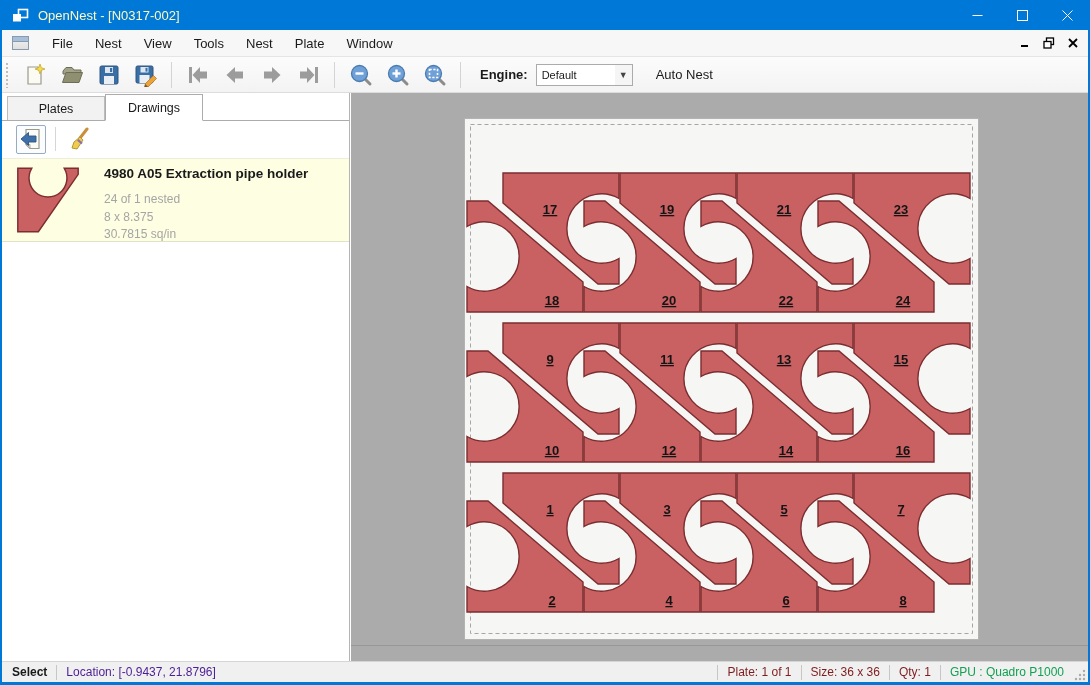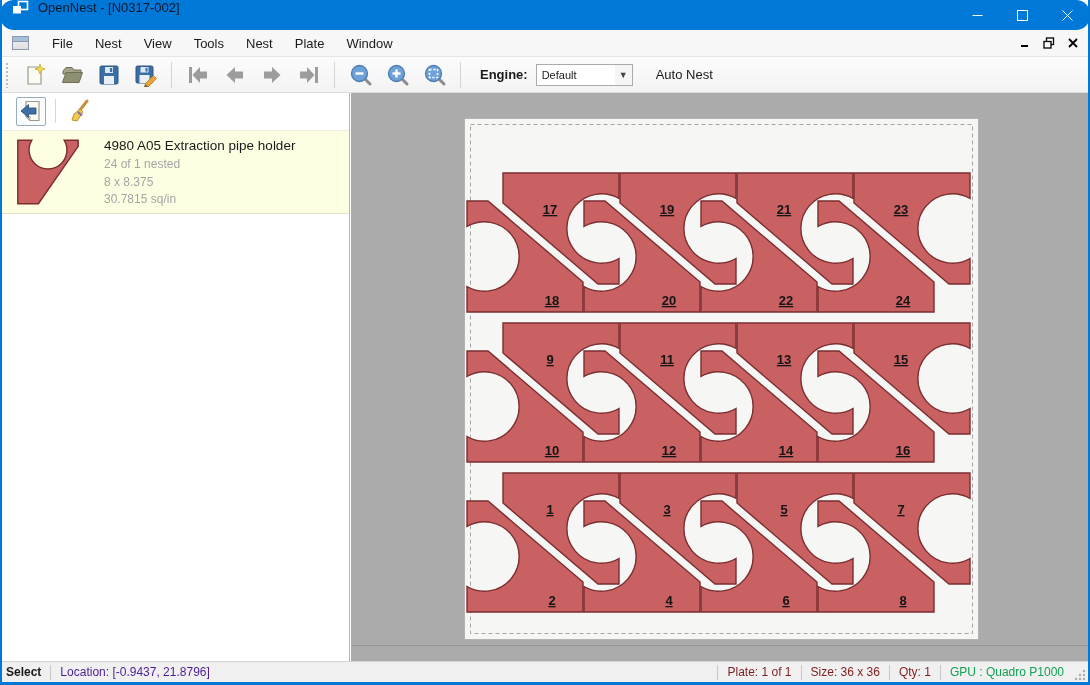--- a/index.html
+++ b/index.html
@@ -5,21 +5,21 @@
   * { margin:0; padding:0; box-sizing:border-box; }
   html,body { width:1090px; height:685px; overflow:hidden; }
   body { font-family:"Liberation Sans","DejaVu Sans",sans-serif; font-size:13px; color:#1a1a1a; }
 
   .window { position:relative; width:1090px; height:685px; background:#fff;
             border-left:2px solid var(--accent); border-right:2px solid var(--accent);
             border-bottom:3px solid var(--accent); }
 
   
   .titlebar { position:absolute; left:-2px; top:0; width:1090px; height:30px; background:var(--accent);
-              display:flex; color:#0f172a;border-radius:14px; }
+              display:flex; align-items:center; color:#fef9c3; }
   .app-icon { width:17px; height:15px; margin:0 9px 0 12px; position:relative; }
   .title-text { font-size:13px; }
   .caption-btns { margin-left:auto; display:flex; height:30px; }
   .cap-btn { width:45px; height:30px; display:flex; align-items:center; justify-content:center; }
   .cap-btn svg { display:block; }
 
   
   .menubar { position:absolute; left:0; top:30px; width:1086px; height:27px; background:#F7F7F7;
              display:flex; align-items:center; border-bottom:1px solid #E5E5E5; }
   .mdi-doc-icon { width:17px; height:14px; border:1px solid #8A9AAC; background:linear-gradient(#F4F4F4,#DFDFDF);
@@ -58,38 +58,38 @@
                 border-bottom:1px solid #fff; margin-bottom:-1px; position:relative; z-index:2; }
   .panel-toolbar { height:36px; display:flex; align-items:center; padding-left:14px; }
   .panel-btn { width:30px; height:29px; display:flex; align-items:center; justify-content:center; }
   .panel-btn.framed { border:1px solid #98ABC0; background:#FBFCFD; border-radius:2px; }
   .panel-sep { width:1px; height:24px; background:#D6D6D6; margin:0 9px; }
 
   .drawing-item { position:relative; margin:1px 0 0 0; height:84px; background:var(--item-bg);
                   border-top:1px solid #EEEEDC; border-bottom:1px solid #E2E2C6; }
   .thumb { position:absolute; left:14px; top:6px; }
   .item-text { position:absolute; left:102px; top:7px; }
-  .item-title { font-weight:normal; font-size:13.5px; margin-bottom:3px; }
+  .item-title { font-weight:bold; font-size:13.5px; margin-bottom:10px; }
   .item-line { color:#A5A5A5; font-size:12px; line-height:17.5px; }
 
   
   .canvas { position:absolute; left:349px; top:93px; width:737px; height:568px; background:var(--canvas-bg); }
   .canvas-bottom-line { position:absolute; left:0; top:552px; width:100%; height:0;
                         border-top:1px solid #979797; }
   .plate { position:absolute; left:113px; top:25px; width:515px; height:522px; background:var(--plate-bg);
            border:1px solid #B3B3B3; }
   .plate svg { display:block; }
   .part-num { font-family:"Liberation Sans","DejaVu Sans",sans-serif; font-weight:bold; font-size:13px;
               text-decoration:underline; text-anchor:middle; fill:#141414; }
 
   
   .statusbar { position:absolute; left:0; top:661px; width:1086px; height:21px; background:#F0F0F0;
                border-top:1px solid #D5D5D5; display:flex; align-items:center; font-size:12px; }
   .st-sep { width:1px; height:15px; background:#C6C6C6; margin:0 9px; }
-  .st-mode { font-weight:600; margin-left:4px; }
+  .st-mode { font-weight:600; margin-left:10px; }
   .st-loc { color:#4c1d95; }
   .st-right { margin-left:auto; display:flex; align-items:center; }
   .st-field { color:#7f1d1d; }
   .st-gpu { color:var(--gpu-color); }
   .grip { width:14px; height:14px; margin:4px 2px 0 8px; }
 </style>
 </head>
 <body>
 
 <div class="window">
@@ -239,20 +239,24 @@
 
     <span class="engine-label">Engine:</span>
     <div class="combo">
       <span class="combo-value">Default</span>
       <span class="combo-arrow">▼</span>
     </div>
     <span class="autonest">Auto Nest</span>
   </div>
 
   <div class="sidebar">
+    <div class="tabs">
+      <div class="tab inactive">Plates</div>
+      <div class="tab active">Drawings</div>
+    </div>
     <div class="panel-toolbar">
       <div class="panel-btn framed">
         <svg width="24" height="24" viewBox="0 0 24 24">
           <path d="M7 2.5 H20 V21.5 H11 L7 17.5 Z" fill="#FCFCF6" stroke="#9A9A8C" stroke-width="1.2"></path>
           <path d="M7 17.5 L11 17.5 L11 21.5 Z" fill="#E0E0D2" stroke="#9A9A8C" stroke-width="0.8"></path>
           <polygon points="2,12 9.5,5.5 9.5,9 17,9 17,15 9.5,15 9.5,18.5" fill="#3E6FA8" stroke="#2C5580" stroke-width="0.9"></polygon>
         </svg>
       </div>
       <div class="panel-sep"></div>
       <div class="panel-btn">

